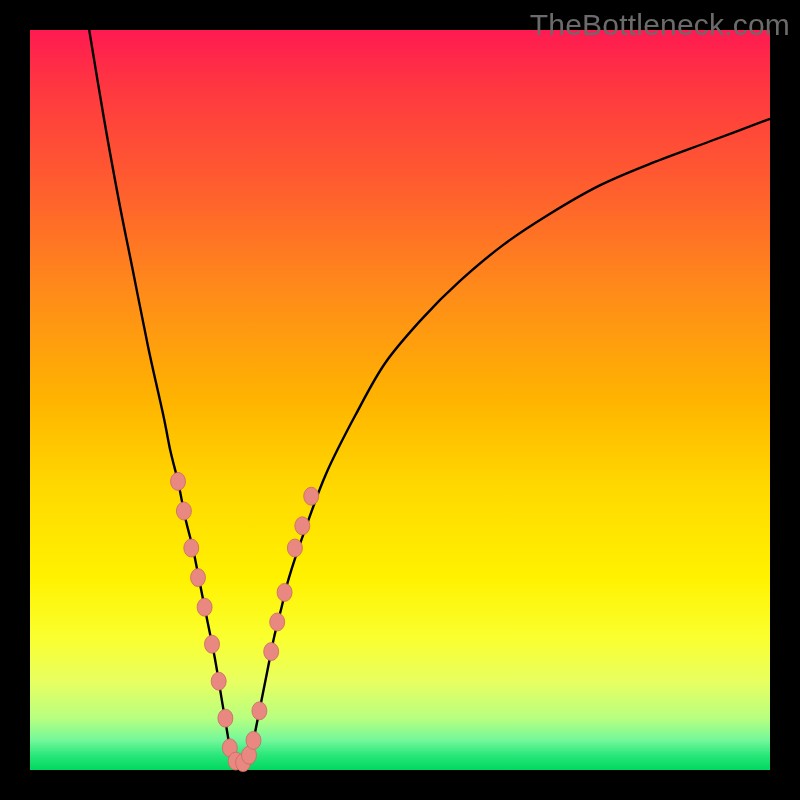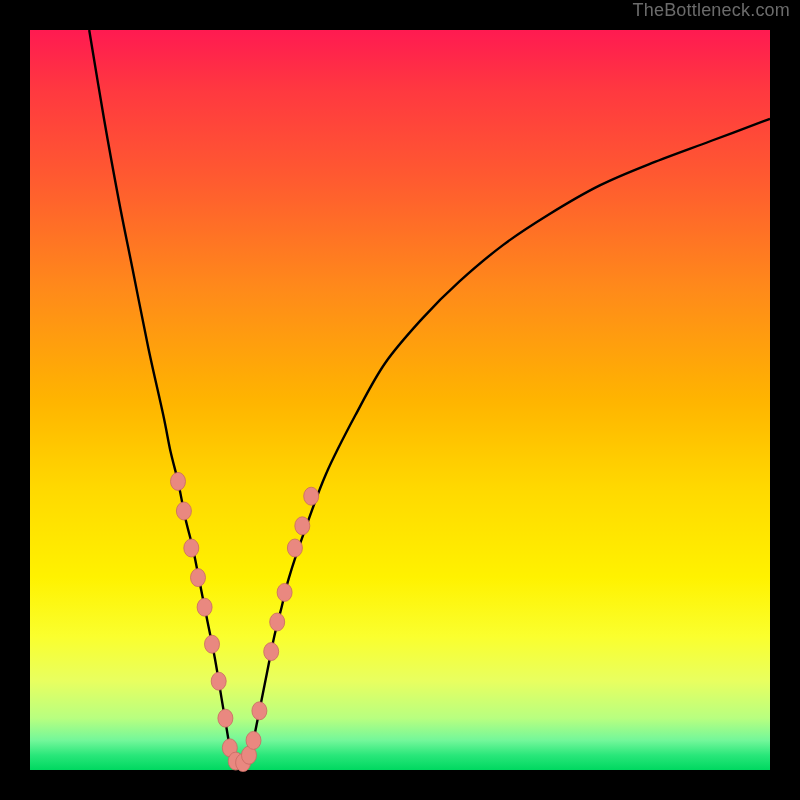--- a/index.html
+++ b/index.html
@@ -33,24 +33,24 @@
       #fff200 74%,
       #faff2e 82%,
       #e8ff60 88%,
       #b8ff80 93%,
       #73f79a 96%,
       #29e77a 98%,
       #00d860 100%);
   }
   .watermark {
     position: absolute;
-    top: 0;
+    top: 8px;
     right: 10px;
     color: #6b6b6b;
-    font-size: 18px;
+    font-size: 30px;
     font-weight: 500;
     letter-spacing: 0.2px;
     user-select: none;
   }
   svg.curve {
     position: absolute;
     left: 0;
     top: 0;
     width: 740px;
     height: 740px;

